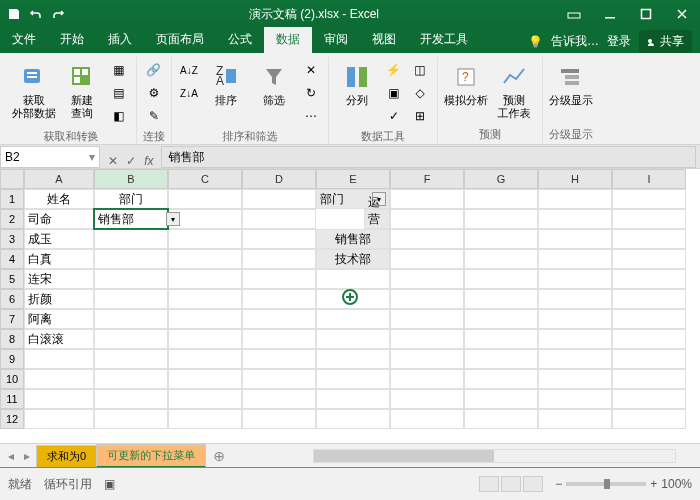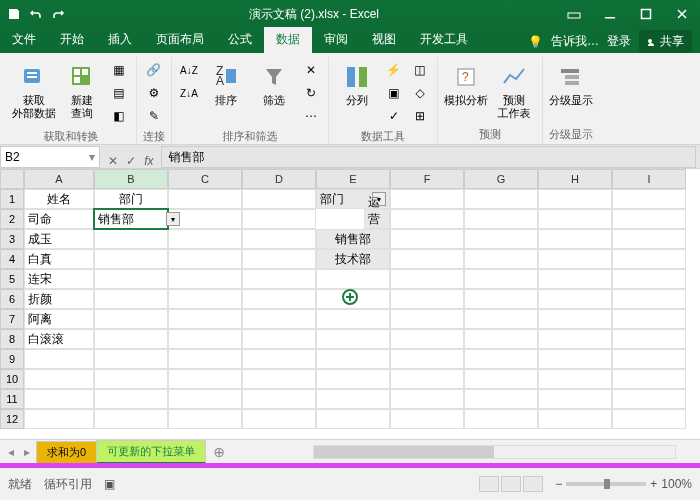--- a/index.html
+++ b/index.html
@@ -33,25 +33,25 @@
 .hd.sel{background:#d4ead8}
 .rh{background:#e6e6e6;border:0.5px solid #ccc;display:flex;align-items:center;justify-content:center;font-size:11px}
 .cell{border:0.5px solid #e0e0e0;padding:0 3px;display:flex;align-items:center;font-size:12px}
 .cell.bold{font-weight:normal}
 .cell.center{justify-content:center}
 .cell.active{outline:2px solid #1a7e42;outline-offset:-1px;z-index:2}
 .dd-btn{width:14px;height:14px;border:1px solid #999;background:#eee;margin-left:auto;font-size:8px;display:flex;align-items:center;justify-content:center}
 .cursor-plus{position:absolute;left:341px;top:119px;width:18px;height:18px;pointer-events:none}
 .sheettabs{height:24px;background:#f1f1f1;border-top:1px solid #d4d4d4;display:flex;align-items:center;padding:0 4px}
 .stab{padding:3px 10px;background:#fff;border:1px solid #ccc;border-bottom:none;margin-right:-1px;font-size:11px;cursor:pointer}
-.stab.active{background:#bef264;color:#1a7e42;border-bottom:2px solid #1a7e42}
+.stab.active{background:#fdba74;color:#1a7e42;border-bottom:2px solid #1a7e42}
 .stab.inactive{background:#eab308}
 .hscroll{flex:1;height:14px;margin:0 20px 0 80px;background:#f0f0f0;border:1px solid #ddd;position:relative}
 .hscroll-thumb{position:absolute;left:0;width:50%;height:100%;background:#cdcdcd}
-.statusbar{height:22px;background:#f1f1f1;border-top:5px solid #d946ef;display:flex;align-items:center;padding:16px 8px;font-size:11px;color:#555;gap:12px}
+.statusbar{height:22px;background:#f1f1f1;border-top:1px solid #d946ef;display:flex;align-items:center;padding:16px 8px;font-size:11px;color:#555;gap:12px}
 .viewbtns{margin-left:auto;display:flex;gap:2px}
 .viewbtn{width:20px;height:16px;border:1px solid #ccc;background:#e8e8e8;cursor:pointer}
 .zoom{display:flex;align-items:center;gap:4px}
 .zoom-slider{width:80px;height:4px;background:#ccc;position:relative}
 .zoom-thumb{position:absolute;left:38px;top:-3px;width:6px;height:10px;background:#888}
 svg{display:block}
 </style>
 </head>
 <body>
 

